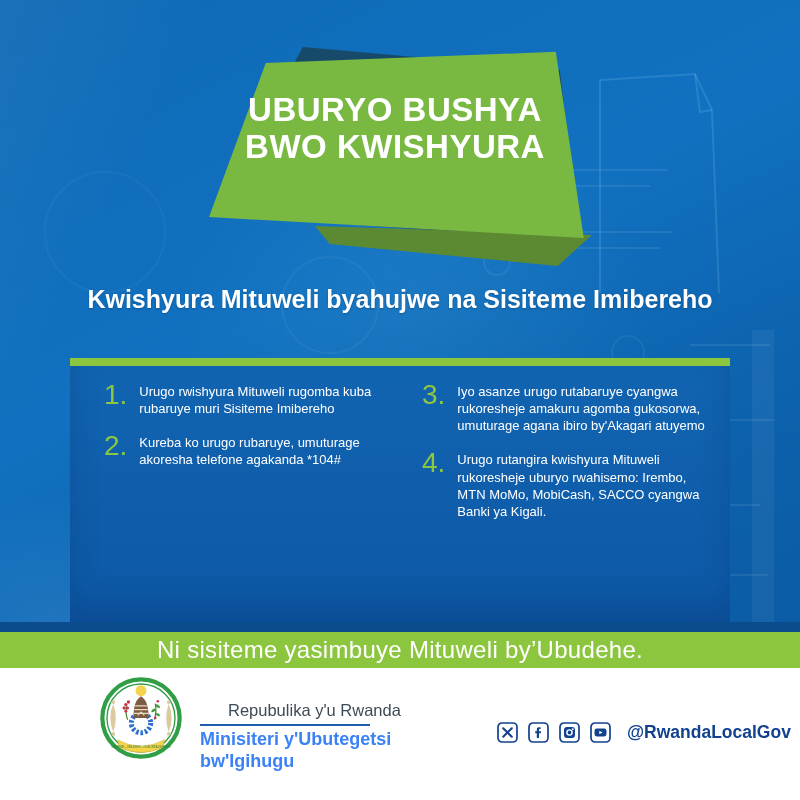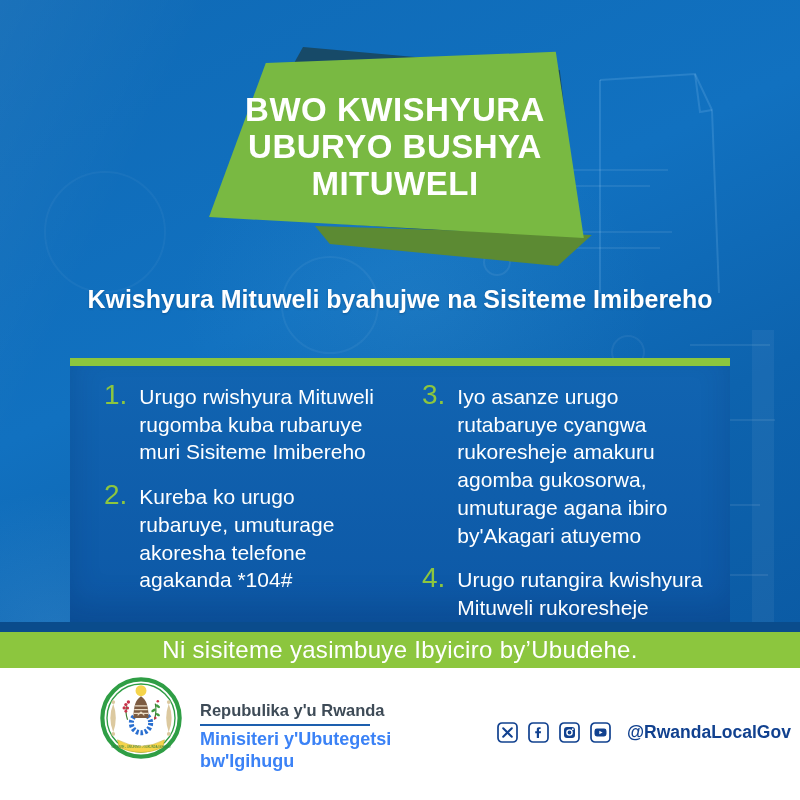--- a/index.html
+++ b/index.html
@@ -27,31 +27,31 @@
     font-size:25px;font-weight:700;line-height:1.28;text-shadow:0 1px 2px rgba(0,40,80,.35);}
   
   .accent-bar{position:absolute;left:70px;top:358px;width:660px;height:8px;background:#8cc63e;}
   .panel{position:absolute;left:70px;top:366px;width:660px;height:256px;
     background:linear-gradient(180deg,#1164b1 0%,#0d58a6 100%);
     box-shadow:inset 0 -18px 30px rgba(0,25,70,.18);
     display:grid;grid-template-columns:1fr 1fr;column-gap:34px;
     padding:17px 24px 0 34px;box-sizing:border-box;}
   .step{display:flex;align-items:flex-start;gap:12px;margin-bottom:17px;}
   .step-num{color:#8dc63f;font-size:28px;font-weight:300;line-height:1;flex:0 0 auto;margin-top:-2px;}
-  .step-text{color:#fff;font-size:21px;font-weight:500;line-height:1.32;max-width:250px;}
+  .step-text{color:#fff;font-size:13px;font-weight:500;line-height:1.32;max-width:250px;}
   
   .navy-strip{position:absolute;left:0;top:622px;width:800px;height:10px;background:#0a4c8c;}
   .band{position:absolute;left:0;top:632px;width:800px;height:36px;background:#8cc63e;
     display:flex;align-items:center;justify-content:center;}
   .band-text{color:#fff;font-size:24px;font-weight:400;letter-spacing:.3px;}
   
   .footer{position:absolute;left:0;top:668px;width:800px;height:132px;background:#ffffff;}
   .emblem{position:absolute;left:99px;top:8px;width:84px;height:84px;}
   .gov{position:absolute;left:200px;top:33px;}
-  .gov-country{color:#3e4b57;font-size:16.5px;font-weight:700;}
+  .gov-country{color:#3e4b57;font-size:16.5px;font-weight:400;margin-left:28px;}
   .gov-rule{width:170px;height:2px;background:#1d5fae;margin:4px 0 3px 0;}
   .gov-ministry{color:#3b82f6;font-size:18px;font-weight:700;line-height:1.2;}
   .social{position:absolute;left:497px;top:54px;display:flex;align-items:center;gap:10px;}
   .social svg{display:block;}
   .handle{color:#11418f;font-size:17.5px;font-weight:700;margin-left:6px;}
 </style>
 </head>
 <body>
 
 <div class="poster">
@@ -81,23 +81,22 @@
       <circle cx="105" cy="232" r="60" stroke="rgba(255,255,255,0.04)" stroke-width="2"></circle>
     </g>
   </svg>
   <div class="bg-strip"></div>
 
   <div class="banner-wrap">
     <div class="quad navy"></div>
     <div class="quad olive"></div>
     <div class="quad green"></div>
     <div class="banner-text">
+      <div>UBURYO BUSHYA</div>
       <div>BWO KWISHYURA</div>
-      <div>UBURYO BUSHYA</div>
-      <div>MITUWELI</div>
     </div>
   </div>
 
   <div class="intro">
     <div>Kwishyura Mituweli byahujwe na Sisiteme Imibereho</div>
   </div>
 
   <div class="accent-bar"></div>
   <div class="panel">
     <div>
@@ -117,21 +116,21 @@
       </div>
       <div class="step">
         <span class="step-num">4.</span>
         <span class="step-text">Urugo rutangira kwishyura Mituweli rukoresheje uburyo rwahisemo: Irembo, MTN MoMo, MobiCash, SACCO cyangwa Banki ya Kigali.</span>
       </div>
     </div>
   </div>
 
   <div class="navy-strip"></div>
   <div class="band">
-    <span class="band-text">Ni sisiteme yasimbuye Ibyiciro by’Ubudehe.</span>
+    <span class="band-text">Ni sisiteme yasimbuye Mituweli by’Ubudehe.</span>
   </div>
 
   <div class="footer">
 
     <svg class="emblem" viewBox="0 0 100 100">
       <circle cx="50" cy="50" r="46" fill="#ffffff" stroke="#2f9e45" stroke-width="5"></circle>
       <circle cx="50" cy="50" r="40.5" fill="none" stroke="#2f9e45" stroke-width="1.6"></circle>
       <circle cx="50" cy="17.5" r="6.5" fill="#f5d44b"></circle>
       <g fill="#dcc9a0">
         <path d="M17 33 Q10 50 17 67 Q23 50 17 33 Z"></path>

